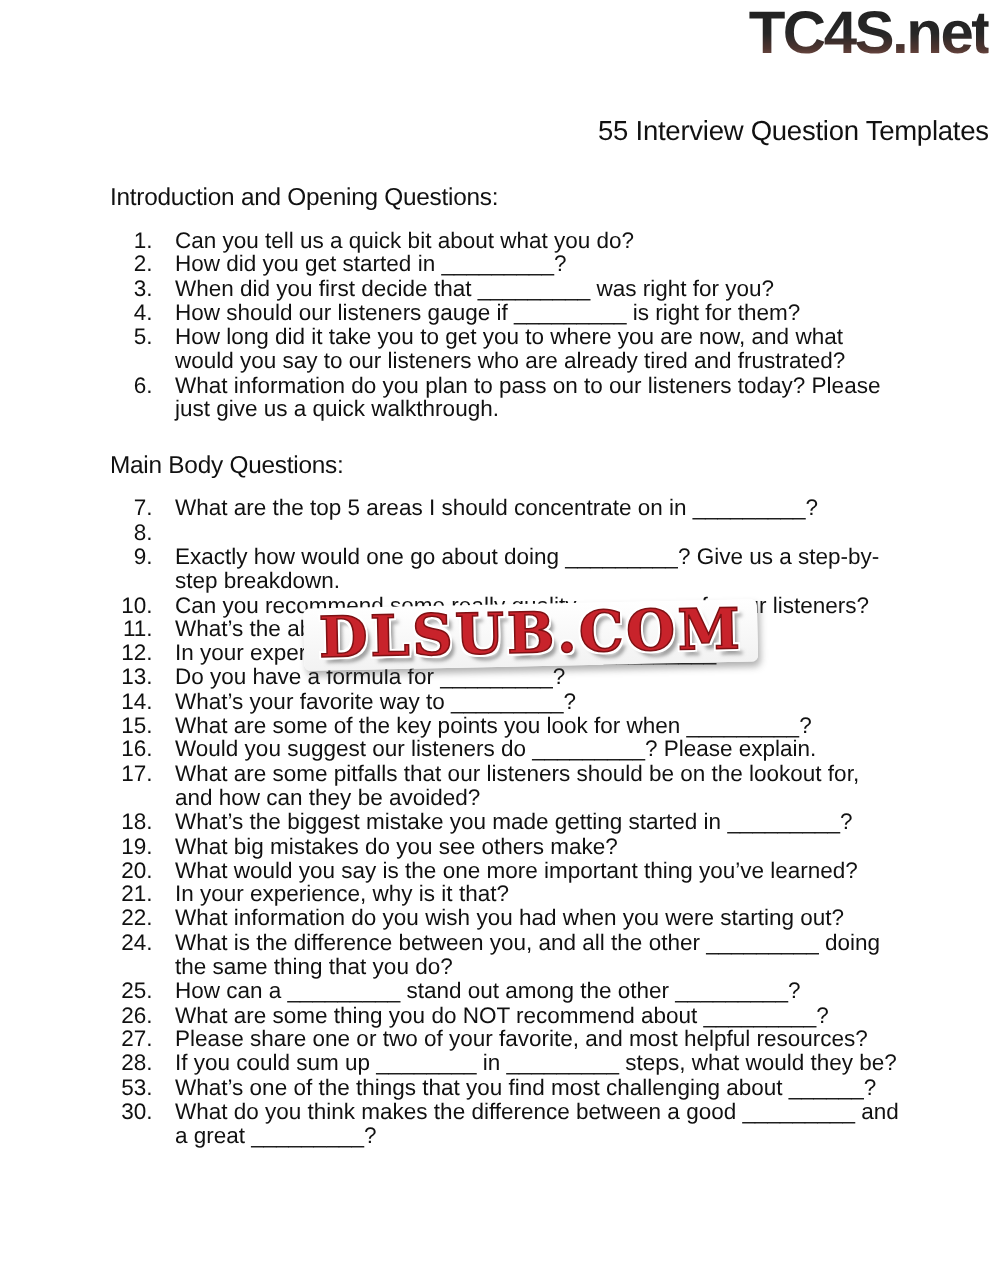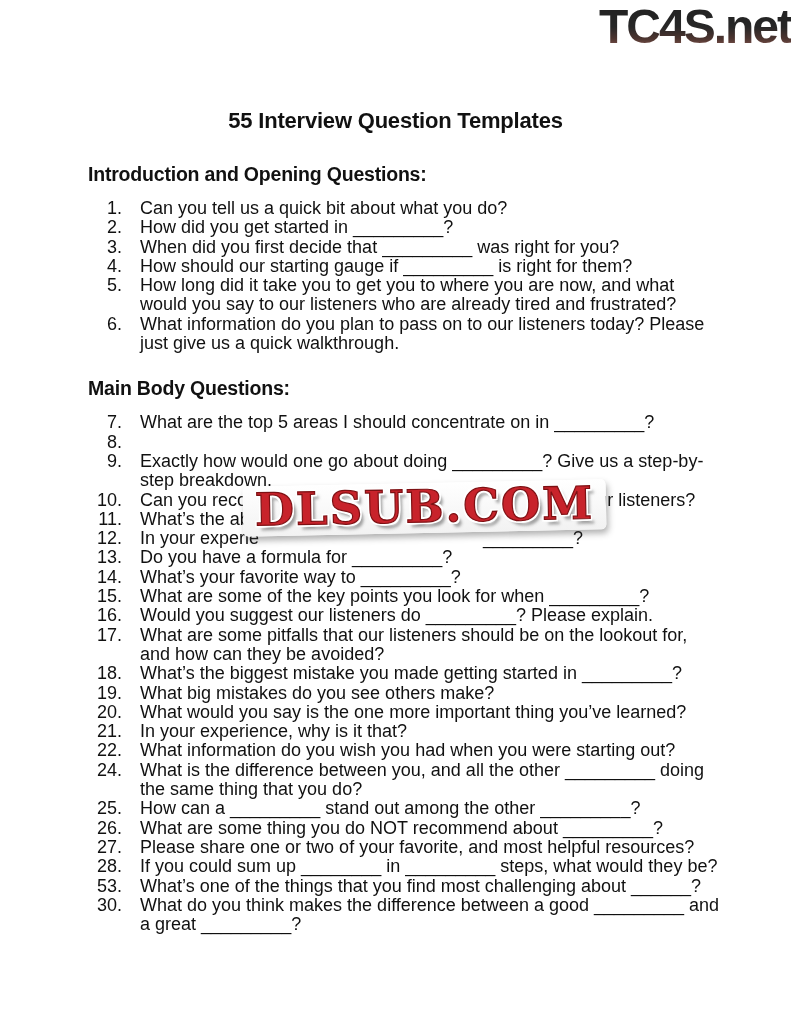--- a/index.html
+++ b/index.html
@@ -25,32 +25,32 @@
     letter-spacing: -2px;
     line-height: 1.05;
     background: linear-gradient(180deg, #202020 0%, #272727 50%, #4e3530 74%, #8a5c54 93%, #9b6e65 100%);
     -webkit-background-clip: text;
     background-clip: text;
     color: transparent;
     white-space: nowrap;
   }
 
   .title {
-    margin: 16px;
+    margin: 0;
     padding-top: 92px;
-    text-align: center;
+    text-align: right;
     font-size: 22px;
-    font-weight: bold;
+    font-weight: normal;
     line-height: 26px;
     letter-spacing: -0.2px;
   }
 
   .heading {
     font-size: 19.5px;
-    font-weight: bold;
+    font-weight: normal;
     line-height: 22px;
     margin: 24px 17px 0 88px;
     letter-spacing: -0.2px;
   }
   #sections .heading:first-child { margin-top: 29px; }
 
   .qlist { margin-top: 14px; padding-left: 90px; }
 
   .item { display: flex; font-size: 18px; line-height: 19.3px; letter-spacing: 0; }
   .num { flex: 0 0 32px; text-align: right; }
@@ -118,21 +118,21 @@
         <div class="item">
           <span class="num">2.</span>
           <span class="text"><span>How did you get started in _________?</span></span>
         </div>
         <div class="item">
           <span class="num">3.</span>
           <span class="text"><span>When did you first decide that _________ was right for you?</span></span>
         </div>
         <div class="item">
           <span class="num">4.</span>
-          <span class="text"><span>How should our starting gauge if _________ is right for them?</span></span>
+          <span class="text"><span>How should our listeners gauge if _________ is right for them?</span></span>
         </div>
         <div class="item">
           <span class="num">5.</span>
           <span class="text"><span>How long did it take you to get you to where you are now, and what would you say to our listeners who are already tired and frustrated?</span></span>
         </div>
         <div class="item">
           <span class="num">6.</span>
           <span class="text"><span>What information do you plan to pass on to our listeners today? Please just give us a quick walkthrough.</span></span>
         </div>
       </div>

